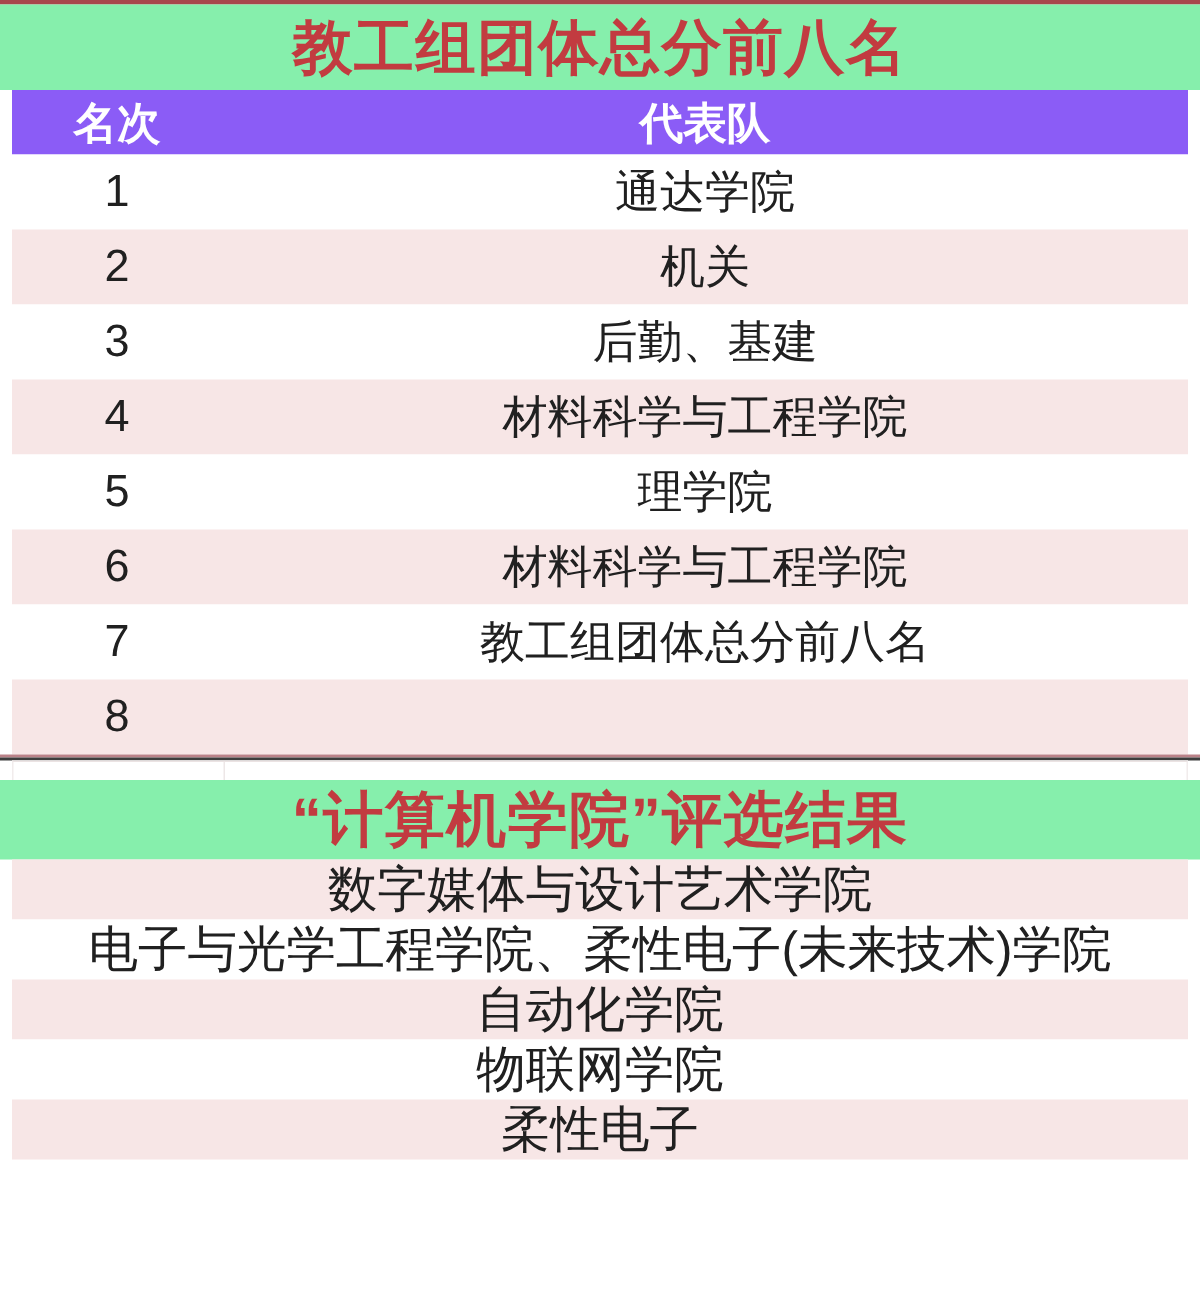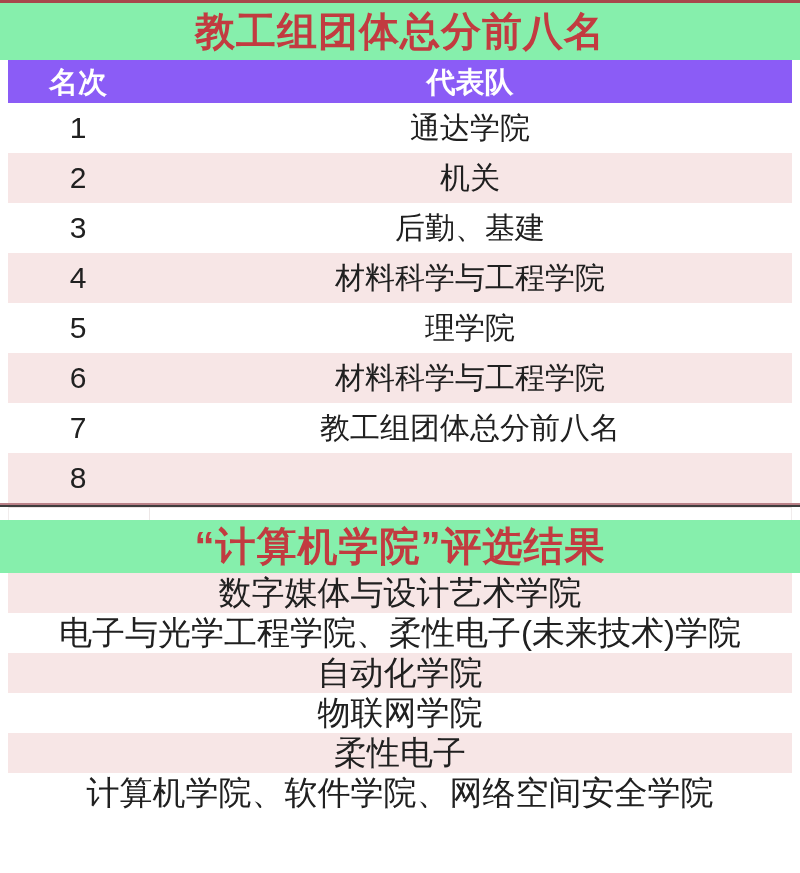--- a/index.html
+++ b/index.html
@@ -134,16 +134,15 @@
   <div class="spacer-row"></div>
 
   <div class="section-title title2">“计算机学院”评选结果</div>
 
   <div class="table-wrap">
     <div class="lrow bg-pink">数字媒体与设计艺术学院</div>
     <div class="lrow bg-white">电子与光学工程学院、柔性电子(未来技术)学院</div>
     <div class="lrow bg-pink">自动化学院</div>
     <div class="lrow bg-white">物联网学院</div>
     <div class="lrow bg-pink">柔性电子</div>
-    <div class="lrow bg-white">计算机学院、软件学院、网络空间安全学院</div>
   </div>
 
 </div>
 
 </body></html>

